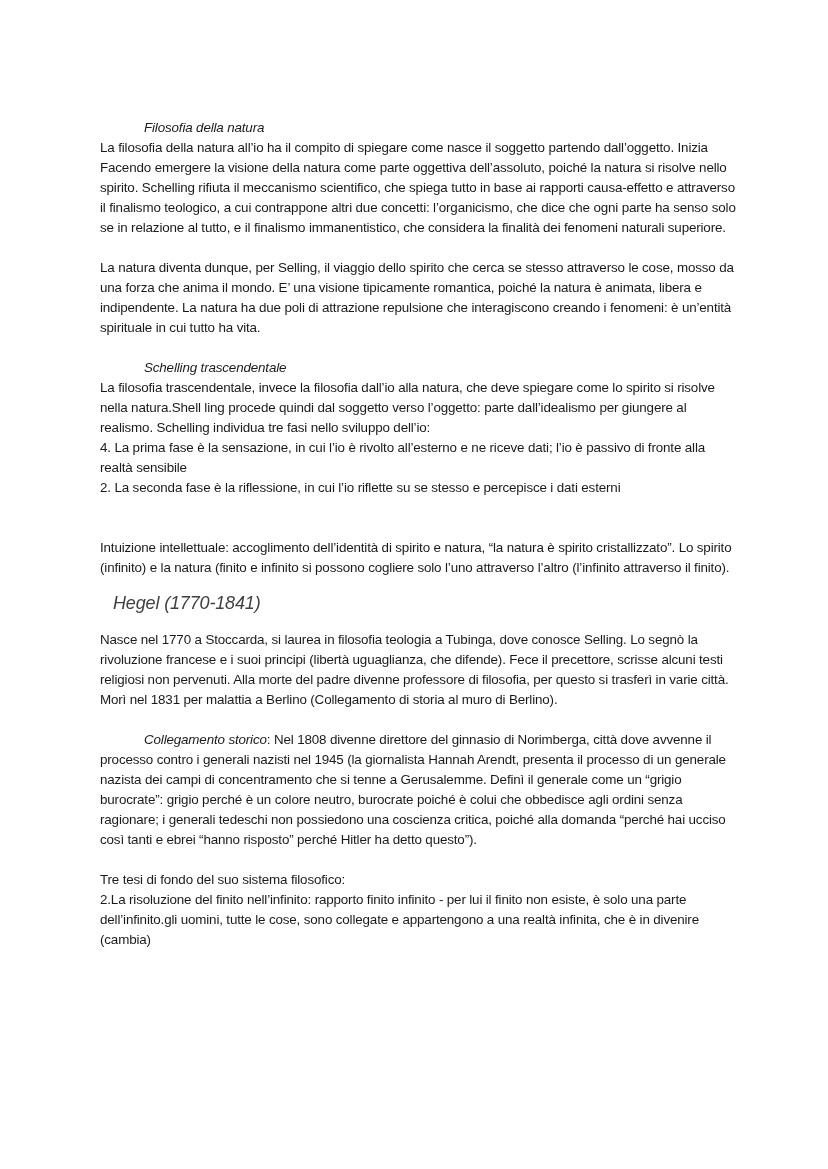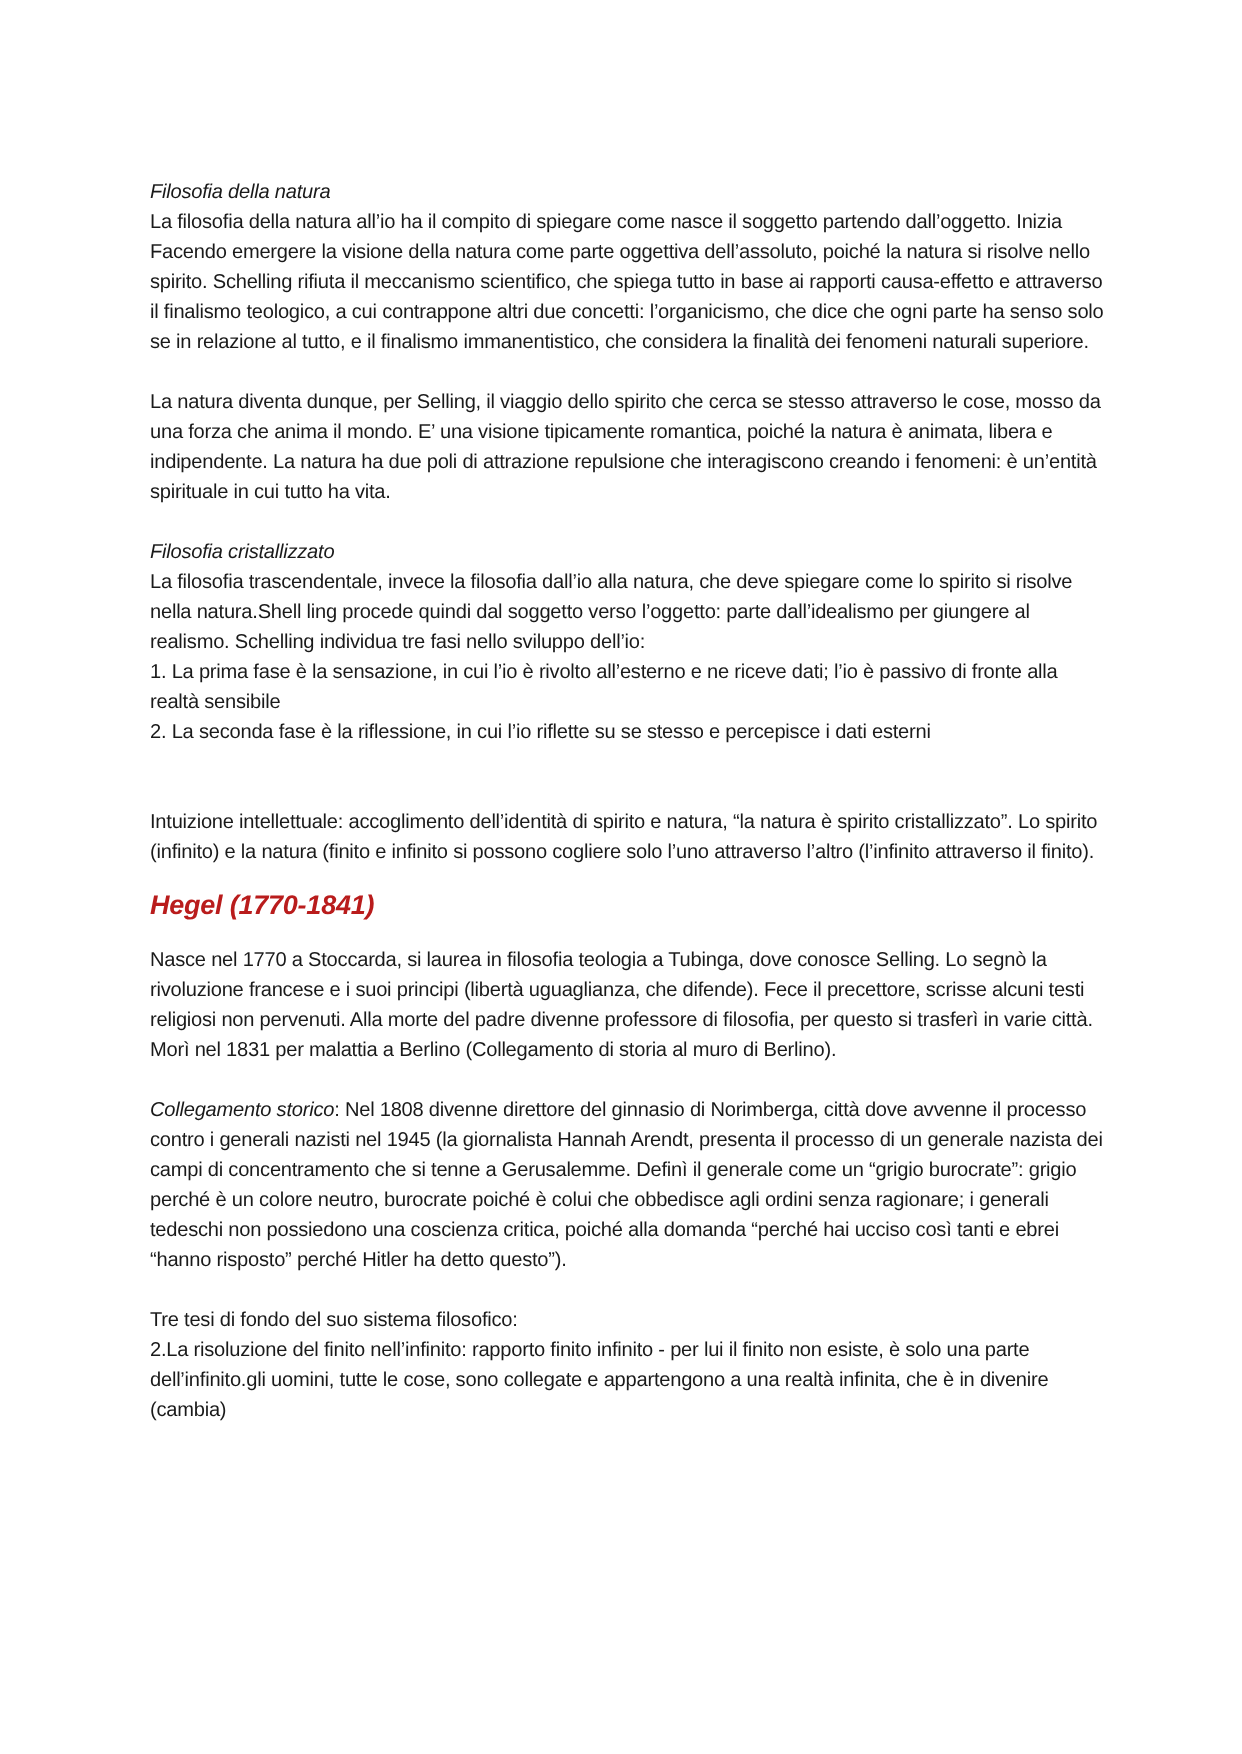--- a/index.html
+++ b/index.html
@@ -19,44 +19,44 @@
       position: absolute;
       left: 100px;
       top: 118px;
       width: 640px;
       font-size: 13.4px;
       line-height: 20px;
       letter-spacing: -0.15px;
     }
     .para { margin: 0; }
     .gap { height: 20px; }
-    .sub { font-style: italic; }
+    .sub { font-style: italic; margin-left: 44px; }
     .h1 {
-      font-weight: bold;
+      font-weight: normal;
       font-style: italic;
       font-size: 18px;
       line-height: 26px;
-      margin: 12px 0 14px 0;
-      color: #b91c1c;
+      margin: 12px 0 14px 13px;
+      color: #404040;
     }
   </style>
 </head>
 <body>
 
 <div class="page">
 
   <p class="para sub">Filosofia della natura</p>
   <p class="para">La filosofia della natura all’io ha il compito di spiegare come nasce il soggetto partendo dall’oggetto. Inizia Facendo emergere la visione della natura come parte oggettiva dell’assoluto, poiché la natura si risolve nello spirito. Schelling rifiuta il meccanismo scientifico, che spiega tutto in base ai rapporti causa-effetto e attraverso il finalismo teologico, a cui contrappone altri due concetti: l’organicismo, che dice che ogni parte ha senso solo se in relazione al tutto, e il finalismo immanentistico, che considera la finalità dei fenomeni naturali superiore.</p>
   <div class="gap"></div>
   <p class="para">La natura diventa dunque, per Selling, il viaggio dello spirito che cerca se stesso attraverso le cose, mosso da una forza che anima il mondo. E’ una visione tipicamente romantica, poiché la natura è animata, libera e indipendente. La natura ha due poli di attrazione repulsione che interagiscono creando i fenomeni: è un’entità spirituale in cui tutto ha vita.</p>
   <div class="gap"></div>
 
-  <p class="para sub">Filosofia cristallizzato</p>
+  <p class="para sub">Schelling trascendentale</p>
   <p class="para">La filosofia trascendentale, invece la filosofia dall’io alla natura, che deve spiegare come lo spirito si risolve nella natura.Shell ling procede quindi dal soggetto verso l’oggetto: parte dall’idealismo per giungere al realismo. Schelling individua tre fasi nello sviluppo dell’io:</p>
-  <p class="para">1. La prima fase è la sensazione, in cui l’io è rivolto all’esterno e ne riceve dati; l’io è passivo di fronte alla realtà sensibile</p>
+  <p class="para">4. La prima fase è la sensazione, in cui l’io è rivolto all’esterno e ne riceve dati; l’io è passivo di fronte alla realtà sensibile</p>
   <p class="para">2. La seconda fase è la riflessione, in cui l’io riflette su se stesso e percepisce i dati esterni</p>
   <div class="gap"></div>
   <div class="gap"></div>
   <p class="para">Intuizione intellettuale: accoglimento dell’identità di spirito e natura, “la natura è spirito cristallizzato”. Lo spirito (infinito) e la natura (finito e infinito si possono cogliere solo l’uno attraverso l’altro (l’infinito attraverso il finito).</p>
 
   <h1 class="h1">Hegel (1770-1841)</h1>
 
   <p class="para">Nasce nel 1770 a Stoccarda, si laurea in filosofia teologia a Tubinga, dove conosce Selling. Lo segnò la rivoluzione francese e i suoi principi (libertà uguaglianza, che difende). Fece il precettore, scrisse alcuni testi religiosi non pervenuti. Alla morte del padre divenne professore di filosofia, per questo si trasferì in varie città. Morì nel 1831 per malattia a Berlino (Collegamento di storia al muro di Berlino).</p>
   <div class="gap"></div>
   <p class="para"><span class="sub">Collegamento storico</span><span>: Nel 1808 divenne direttore del ginnasio di Norimberga, città dove avvenne il processo contro i generali nazisti nel 1945 (la giornalista Hannah Arendt, presenta il processo di un generale nazista dei campi di concentramento che si tenne a Gerusalemme. Definì il generale come un “grigio burocrate”: grigio perché è un colore neutro, burocrate poiché è colui che obbedisce agli ordini senza ragionare; i generali tedeschi non possiedono una coscienza critica, poiché alla domanda “perché hai ucciso così tanti e ebrei “hanno risposto” perché Hitler ha detto questo”).</span></p>

